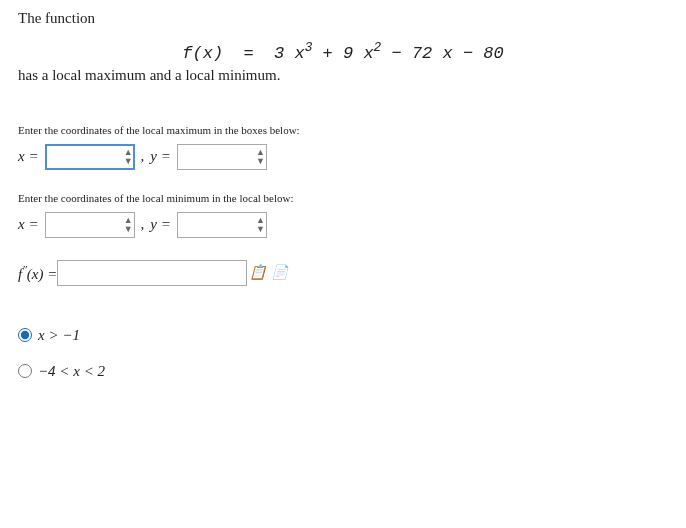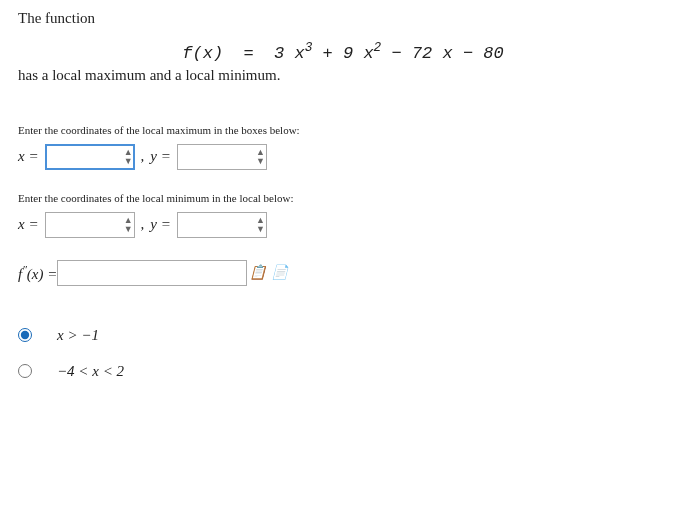--- a/index.html
+++ b/index.html
@@ -92,21 +92,21 @@
       margin-top: 10px;
     }
     .radio-section .question {
       font-size: 15px;
       margin-bottom: 8px;
       font-style: normal;
     }
     .radio-option {
       display: flex;
       align-items: center;
-      gap: 25px;
+      gap: 6px;
       margin-bottom: 7px;
       font-style: italic;
       font-size: 15px;
       cursor: pointer;
       margin-top: 19px;
     }
     .radio-option input[type="radio"] {
       accent-color: #1a6ab8;
       width: 14px;
       height: 14px;

